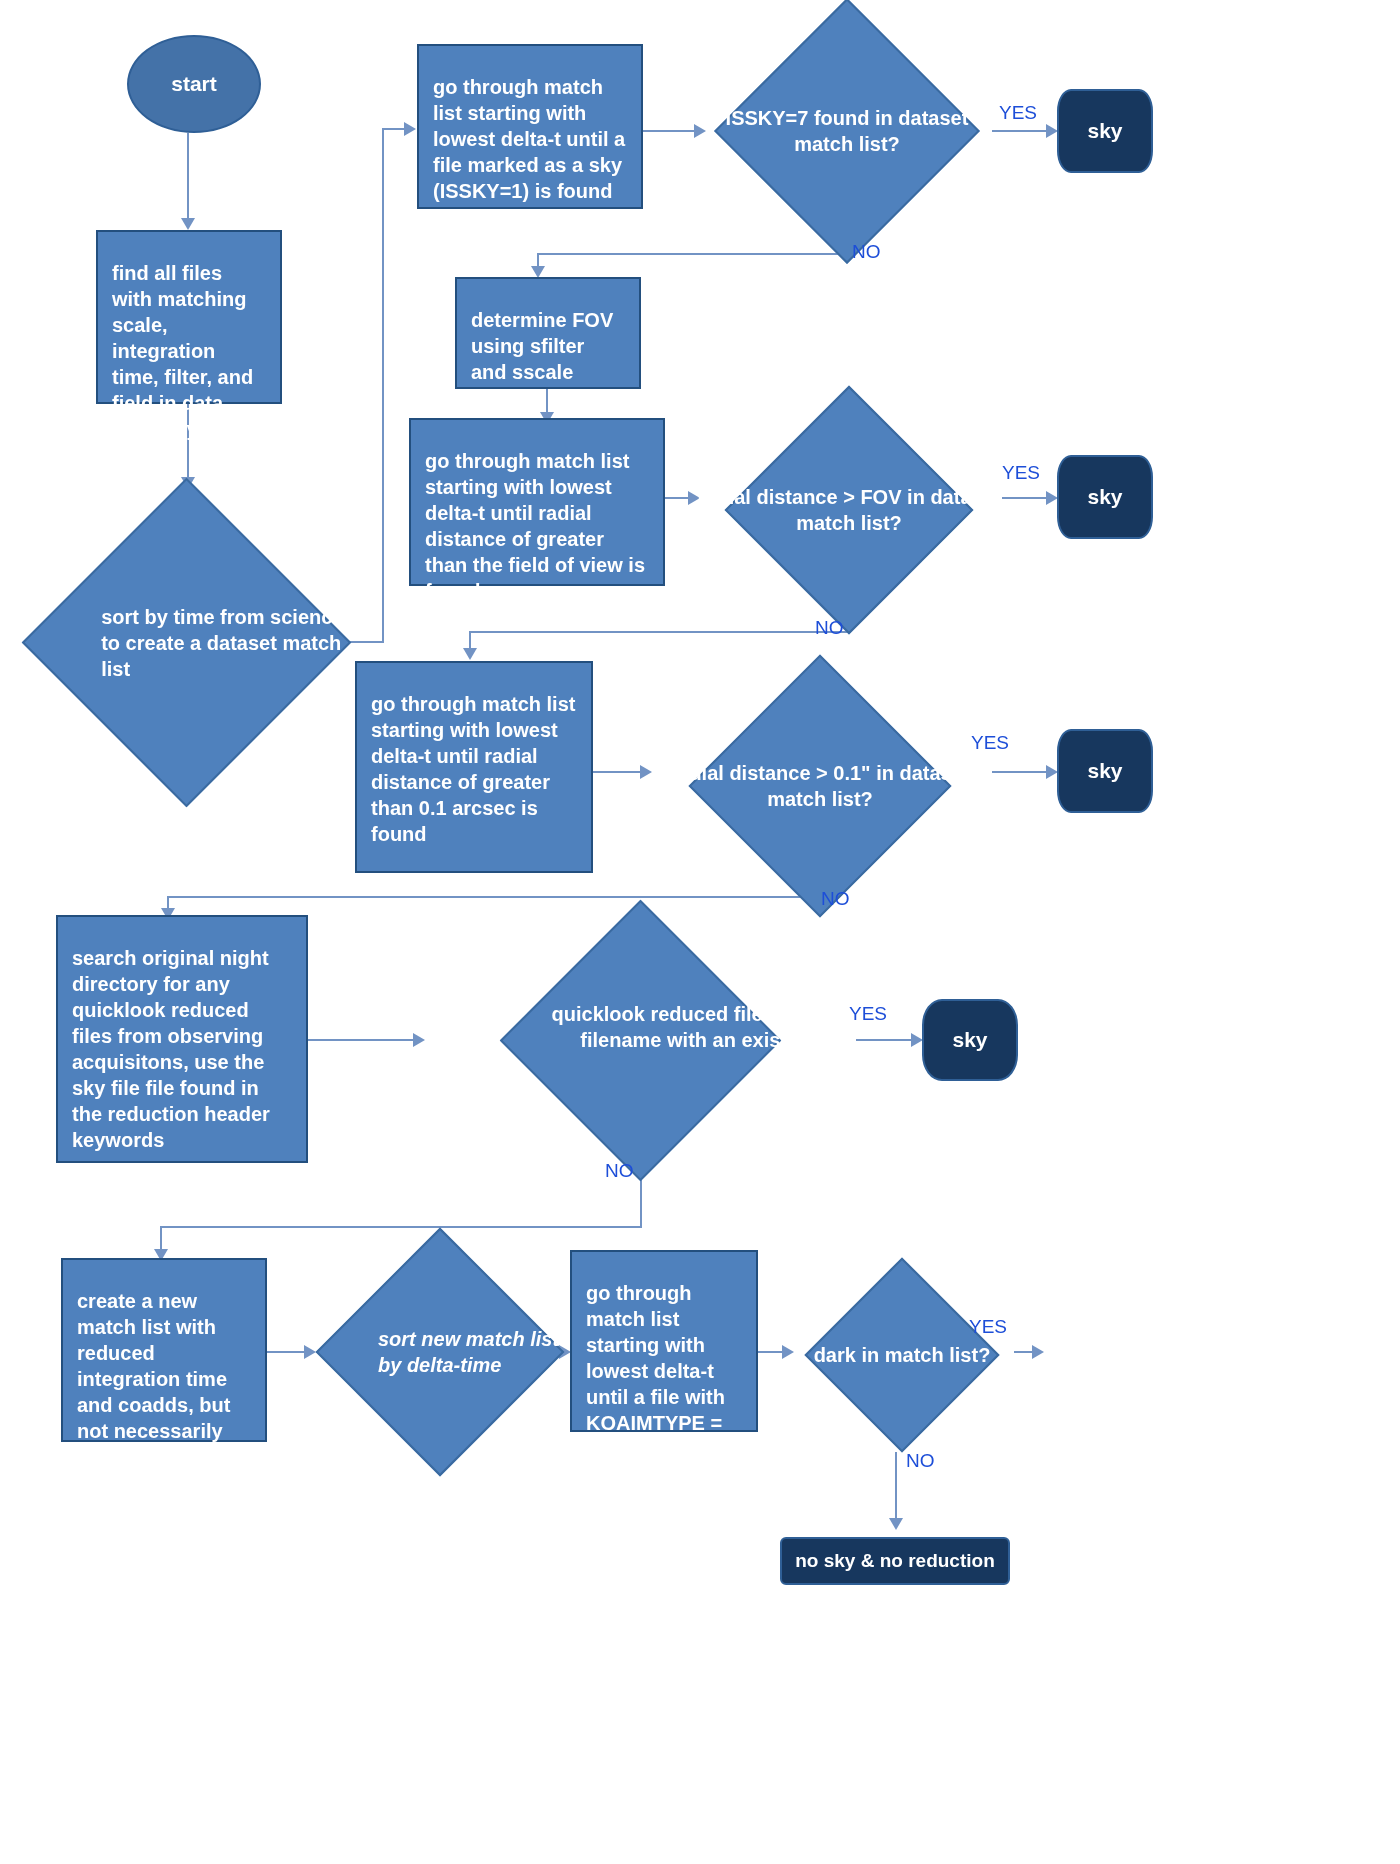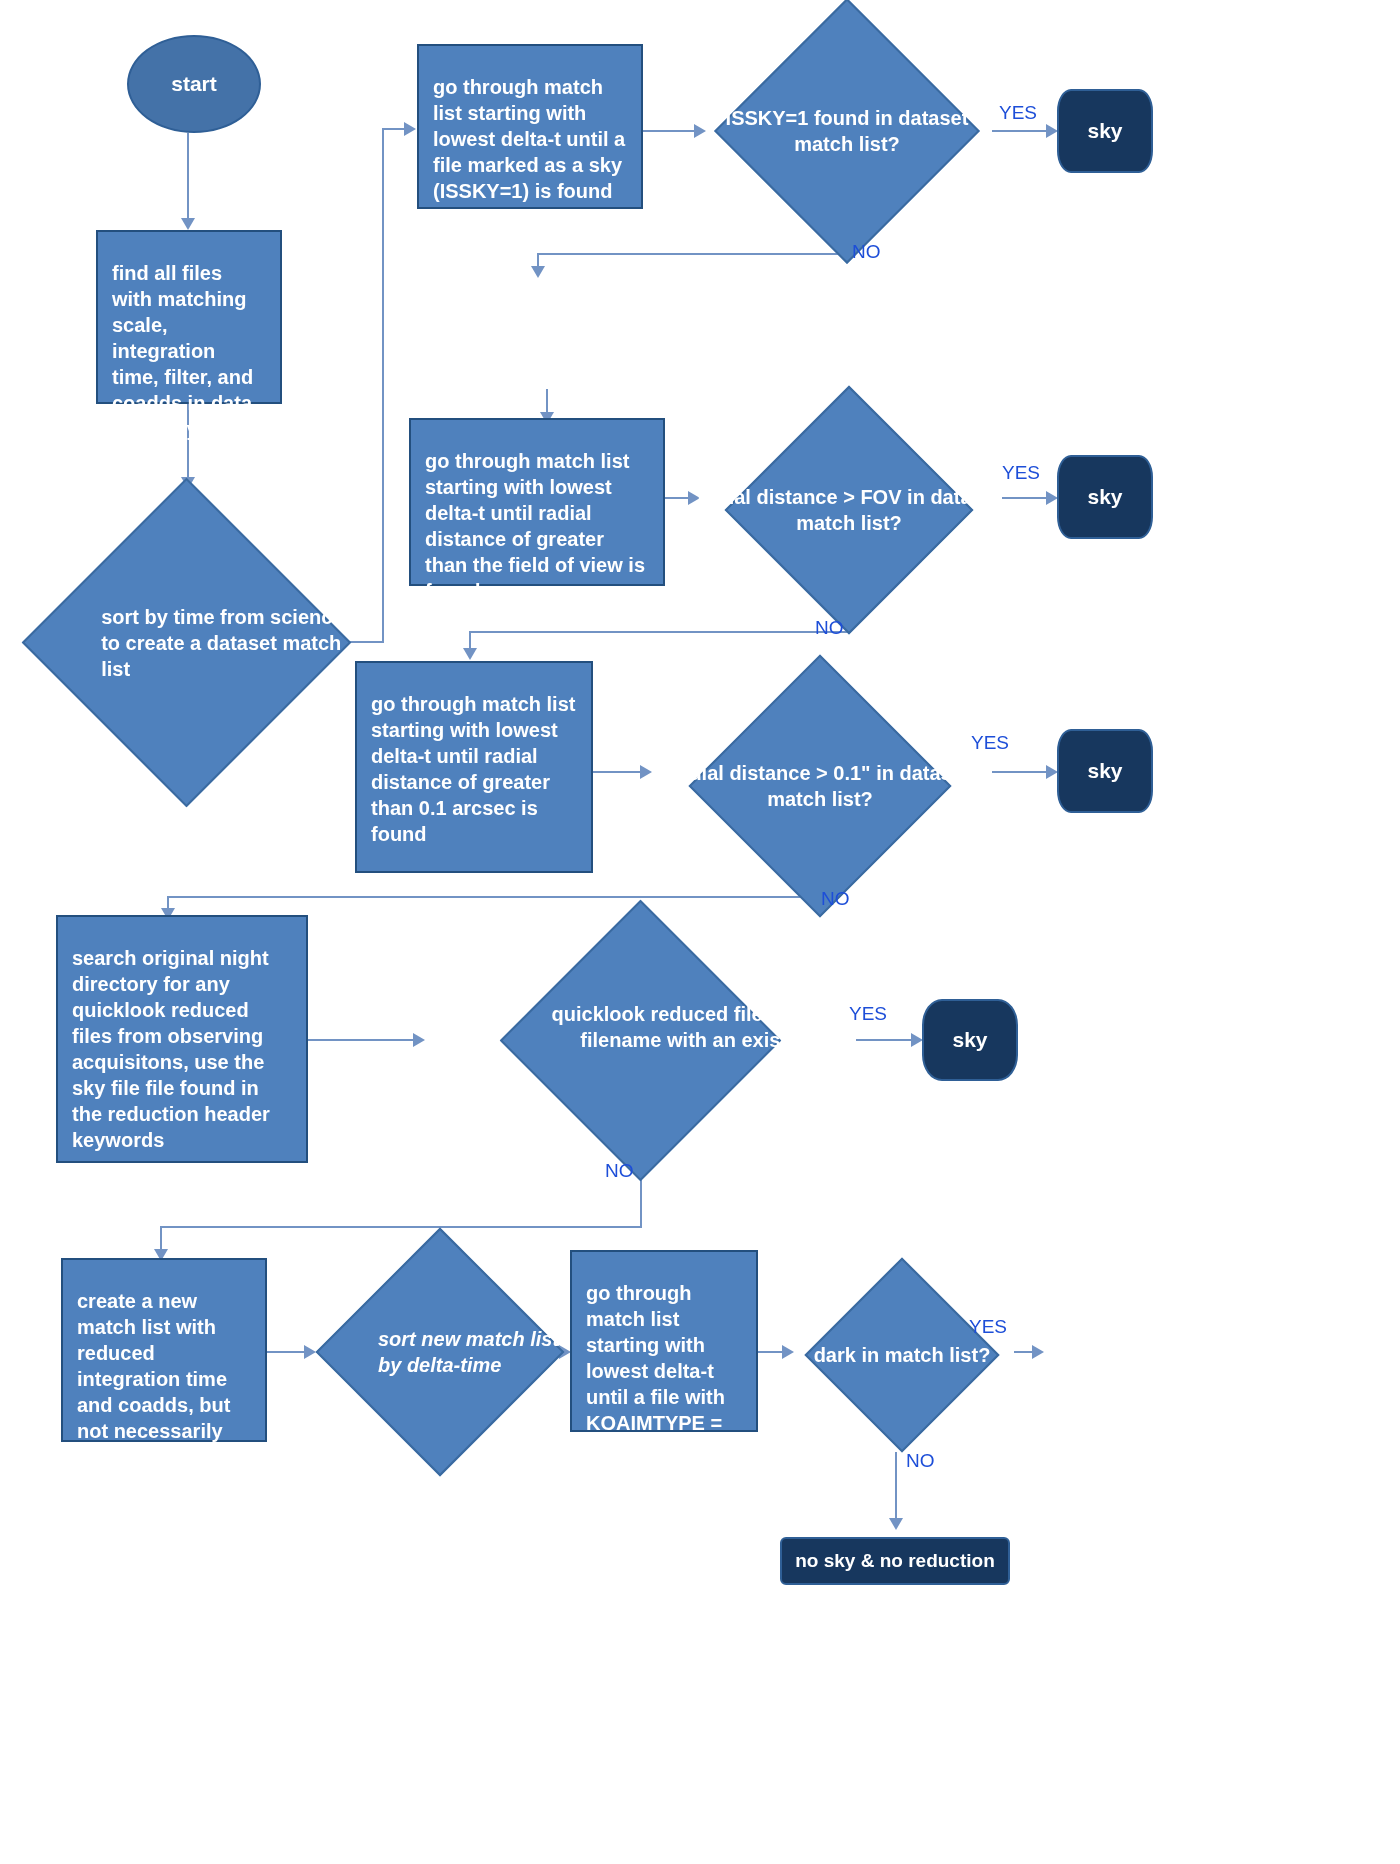--- a/index.html
+++ b/index.html
@@ -139,47 +139,50 @@
 
   <div class="ln lnv" style="left:187px; top:133px; height:88px;"></div>
   <div class="arrow ar-down" style="left:181px; top:218px;"></div>
 
   <div class="node process" style="left:417px; top:44px; width:226px; height:165px;">
     <span>go through match list starting with lowest delta-t until a file marked as a sky (ISSKY=1) is found</span>
   </div>
 
   <div class="diamond" style="left:702px; top:28px; width:290px; height:206px;">
     <div class="dshape" style="left:51px; top:9px; width:188px; height:188px;"></div>
-    <div class="dlabel">ISSKY=1 found in dataset match list?</div>
+    <div class="dlabel">ISSKY=7 found in dataset match list?</div>
   </div>
 
   <div class="node endcap" style="left:1057px; top:89px; width:96px; height:84px;">
     <span>sky</span>
   </div>
 
   <div class="ln lnh" style="left:643px; top:130px; width:56px;"></div>
   <div class="arrow ar-right" style="left:694px; top:124px;"></div>
 
   <div class="ln lnh" style="left:992px; top:130px; width:60px;"></div>
   <div class="arrow ar-right" style="left:1046px; top:124px;"></div>
   <div class="edgelabel" style="left:999px; top:102px;">YES</div>
 
   <div class="ln lnv" style="left:846px; top:234px; height:20px;"></div>
   <div class="ln lnh" style="left:537px; top:253px; width:311px;"></div>
   <div class="ln lnv" style="left:537px; top:253px; height:16px;"></div>
   <div class="arrow ar-down" style="left:531px; top:266px;"></div>
   <div class="edgelabel" style="left:852px; top:241px;">NO</div>
 
   <div class="node process" style="left:96px; top:230px; width:186px; height:174px;">
-    <span>find all files with matching scale, integration time, filter, and coadds in data directory</span>
+    <span>find all files with matching scale, integration time, filter, and field in data directory</span>
   </div>
 
   <div class="ln lnv" style="left:187px; top:404px; height:76px;"></div>
   <div class="arrow ar-down" style="left:181px; top:477px;"></div>
 
+  <div class="node process" style="left:455px; top:277px; width:186px; height:112px;">
+    <span>determine FOV using sfilter and sscale</span>
+  </div>
 
   <div class="ln lnv" style="left:546px; top:389px; height:28px;"></div>
   <div class="arrow ar-down" style="left:540px; top:412px;"></div>
 
   <div class="diamond leftal" style="left:22px; top:478px; width:330px; height:330px;">
     <div class="dshape" style="left:48px; top:48px; width:233px; height:233px;"></div>
     <div class="dlabel">sort by time from science to create a dataset match list</div>
   </div>
 
   <div class="node process" style="left:409px; top:418px; width:256px; height:168px;">

